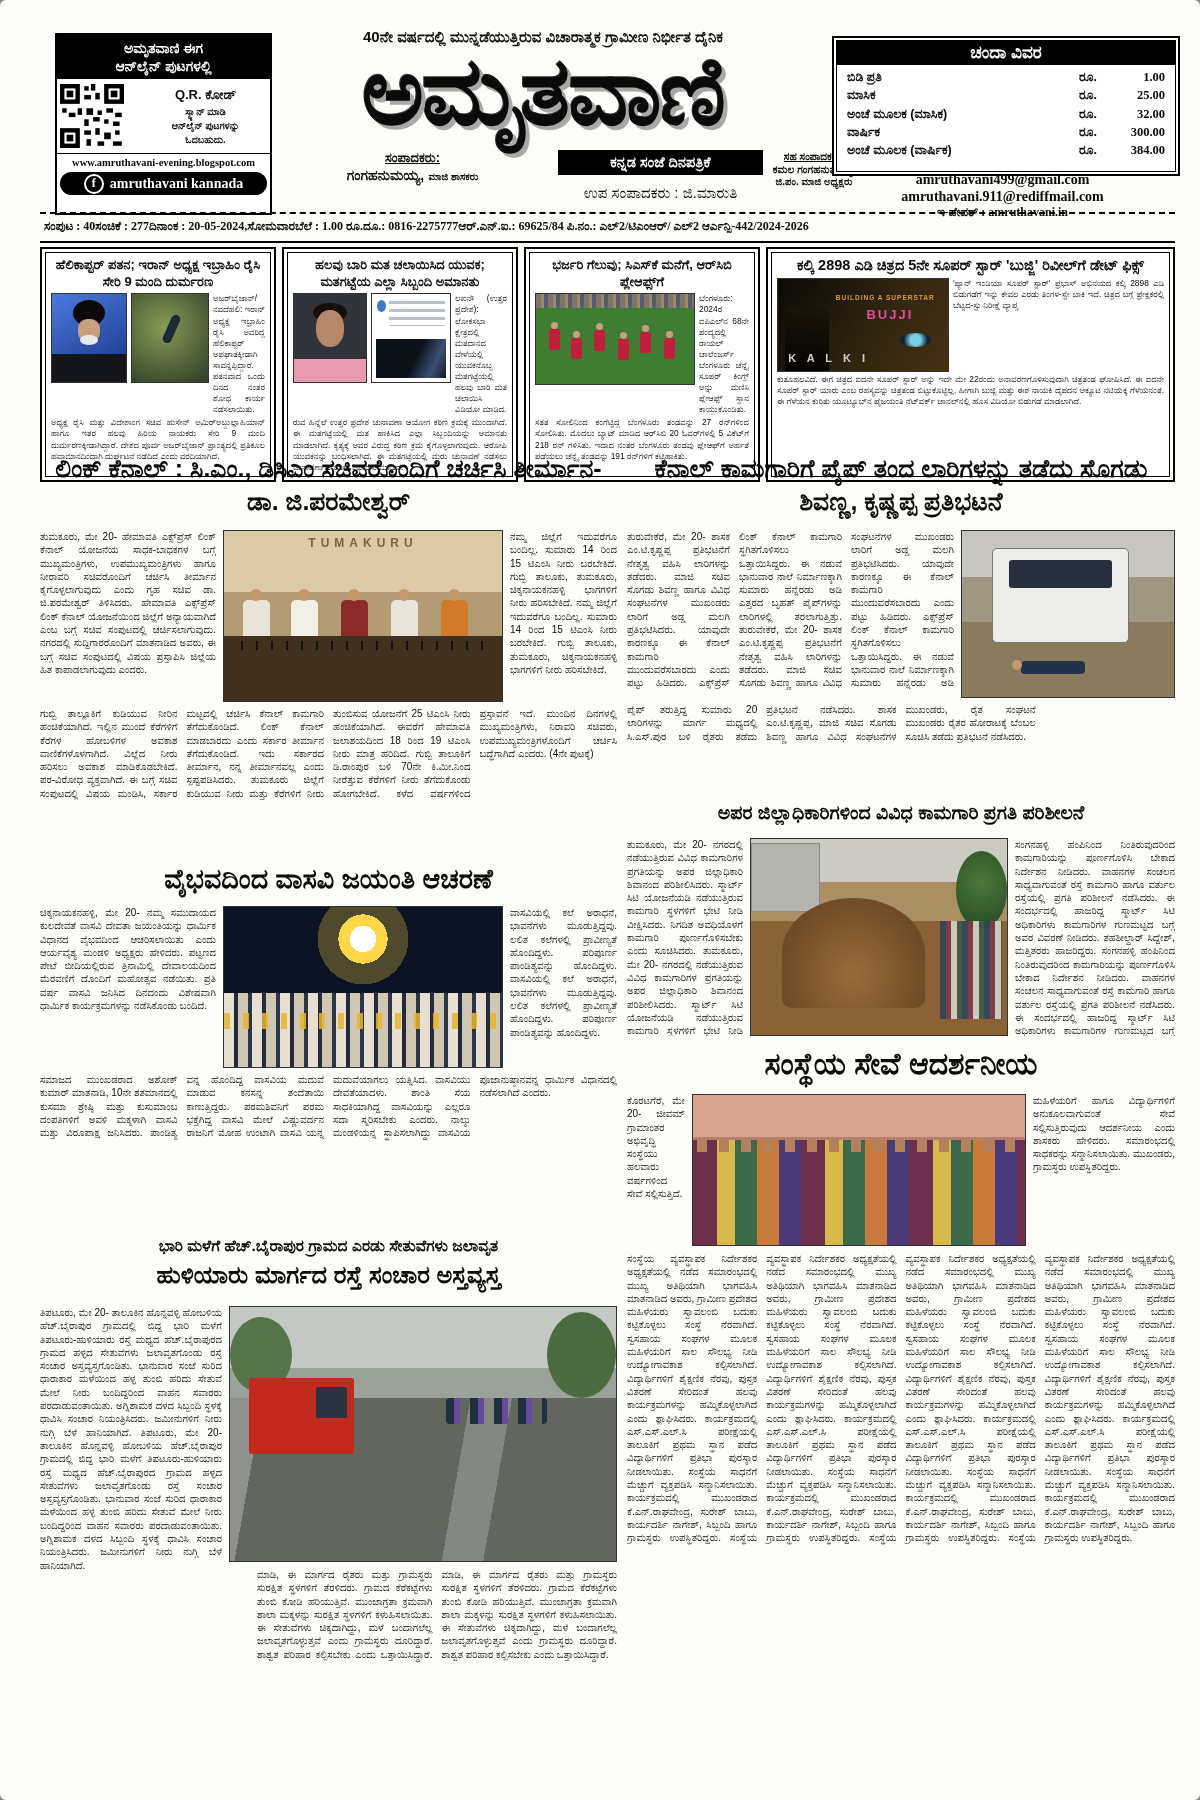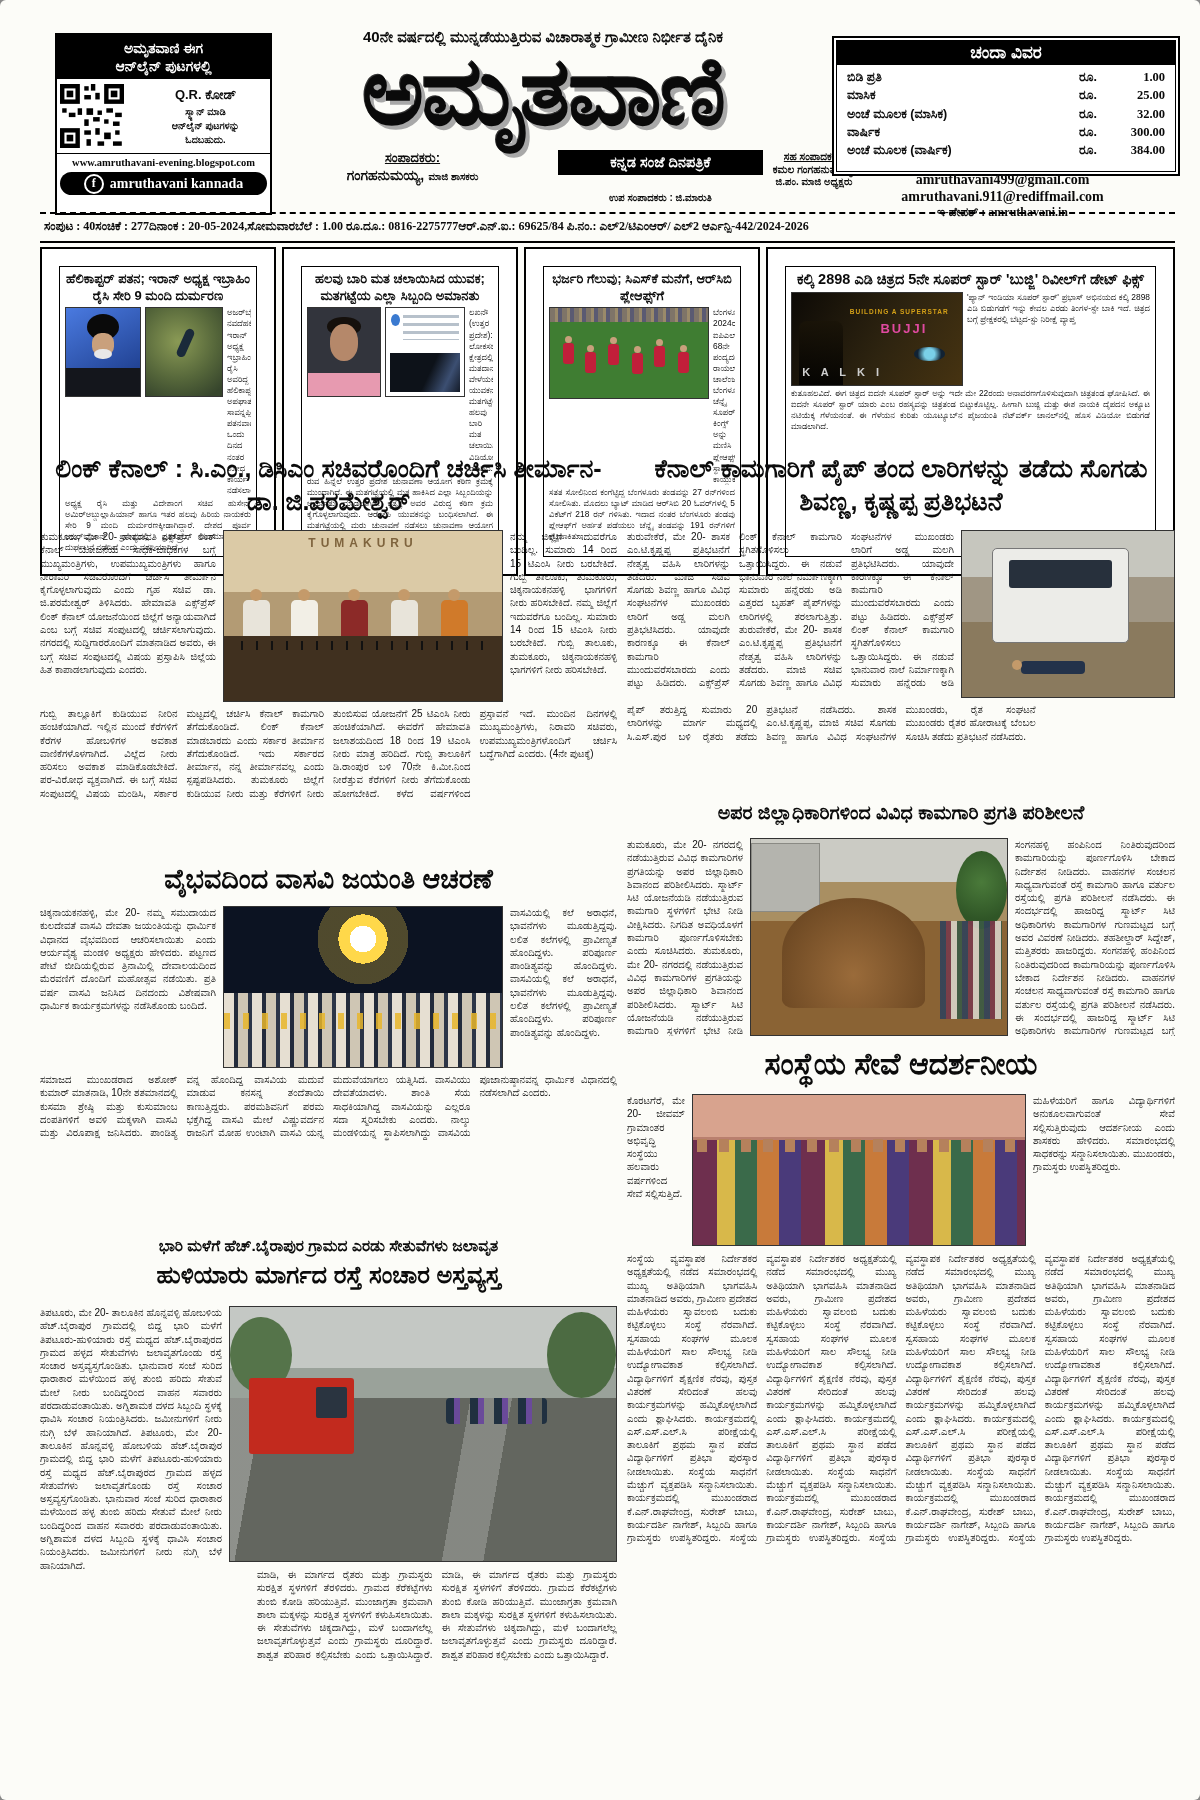--- a/index.html
+++ b/index.html
@@ -21,21 +21,21 @@
   .masthead{left:268px;top:28px;width:550px;text-align:center;}
   .mh-tagline{font-size:15px;font-weight:bold;}
   .mh-title{font-size:94px;font-weight:800;line-height:0.98;letter-spacing:-2px;color:#0a0a0a;
             text-shadow:4px 4px 0 #a8a8a8,-1px -1px 0 #333;}
   .ed-left{left:300px;top:150px;width:225px;text-align:center;}
   .ed-label{font-size:13px;font-weight:bold;text-decoration:underline;}
   .ed-name{font-size:14px;font-weight:bold;}
   .ed-sub{font-size:10px;font-weight:bold;}
   .paper-type{left:558px;top:150px;width:205px;text-align:center;}
   .pt-box{background:#000;color:#fff;font-size:14.5px;font-weight:bold;padding:4px 2px;}
-  .pt-dep{font-size:10px;font-weight:bold;margin-top:17px;}
+  .pt-dep{font-size:15px;font-weight:normal;margin-top:9px;}
   .ed-right{left:756px;top:150px;width:116px;text-align:center;}
   .ed-right .ed-label{font-size:10.5px;}
   .ed-right .ed-name{font-size:10.5px;}
 
   .sub-box{left:832px;top:36px;width:340px;height:132px;border:2px solid #000;padding:2px;background:#fff;}
   .sub-in{border:1px solid #000;height:100%;box-sizing:border-box;}
   .sub-title{background:#000;color:#fff;font-size:17px;font-weight:bold;text-align:center;padding:2px 0;}
   .sub-rows{padding:3px 10px 0 10px;}
   .sub-row{display:flex;font-size:12.5px;font-weight:bold;line-height:1.46;}
   .sub-label{flex:1;text-align:left;}
@@ -45,21 +45,21 @@
   .contact .em{font-size:14px;}
   .contact .ep{font-size:12px;}
 
   .rule-dash{left:40px;top:212px;width:1135px;border-top:2.5px dashed #000;}
   .infobar{left:40px;top:219px;width:1135px;display:flex;justify-content:flex-start;align-items:baseline;
            font-family:"Liberation Serif",serif;font-weight:bold;font-size:12px;padding:0 4px;box-sizing:border-box;}
   .rule-solid{left:40px;top:241px;width:1135px;border-top:2px solid #000;}
 
   
   .topgrid{left:40px;top:247px;width:1135px;height:198px;display:grid;grid-template-columns:236px 236px 236px 1fr;gap:6px;}
-  .tbox{border:2.5px solid #000;padding:17px;background:#fff;}
+  .tbox{border:2.5px solid #000;padding:3px;background:#fff;}
   .tbox-in{border:1px solid #000;height:100%;box-sizing:border-box;padding:3px 5px;display:flex;flex-direction:column;overflow:hidden;}
   .tbox-head{font-size:13px;font-weight:bold;text-align:center;line-height:1.32;}
   .tbox-head.big{font-size:14.5px;}
   .tbox-mid{display:flex;gap:4px;margin:3px 0 2px;}
   .tbox-side{flex:1;font-size:8.4px;line-height:1.32;text-align:justify;overflow:hidden;}
   .tbox-body{font-size:8.4px;line-height:1.32;text-align:justify;flex:1;overflow:hidden;}
 
   
   .ph{position:relative;overflow:hidden;border:1px solid #333;background:#bbb;flex-shrink:0;}
   .ph-raisi{background:linear-gradient(150deg,#4a7ae0,#16337e);}

